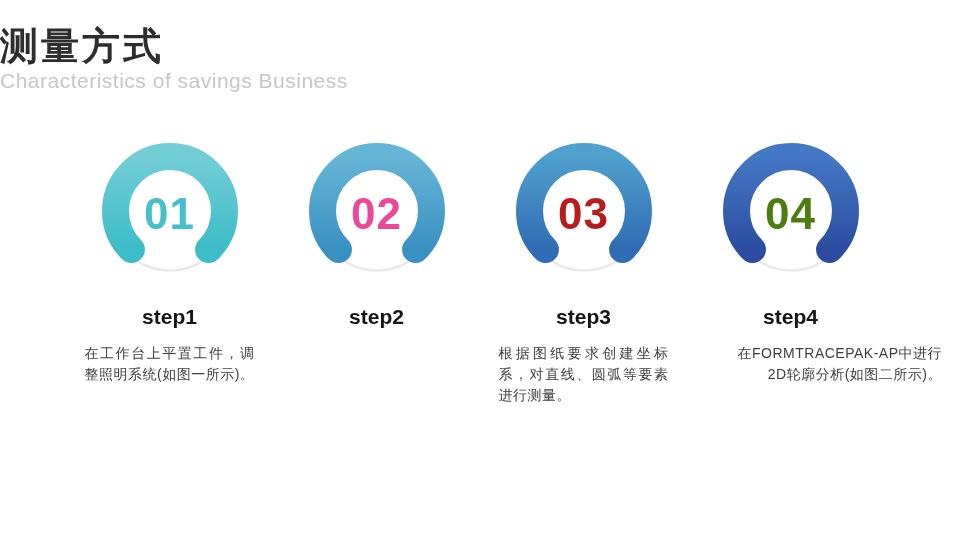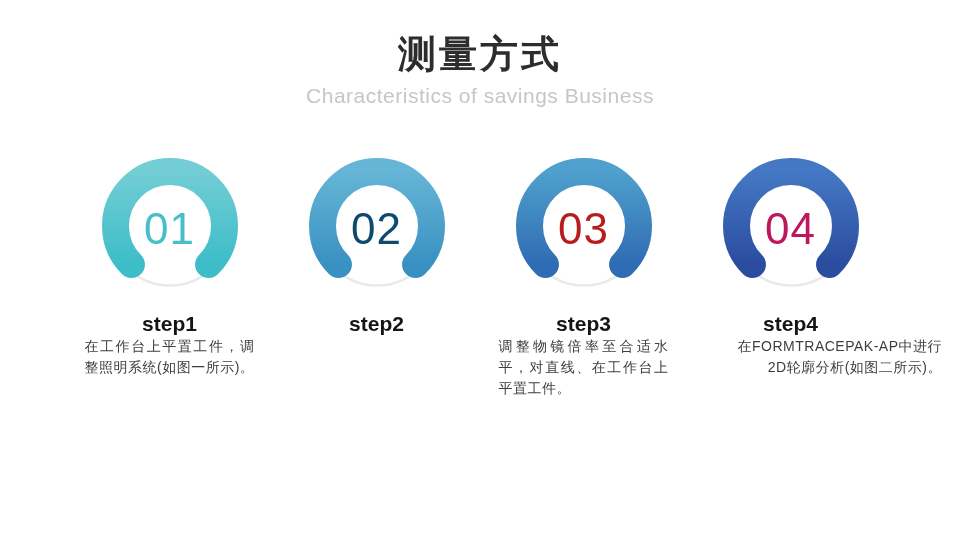--- a/index.html
+++ b/index.html
@@ -1,40 +1,40 @@
 <!DOCTYPE html>
 <html><head>
 <meta charset="utf-8">
 <style>
   html,body { margin:0; padding:0; }
   body {
     width:960px; height:540px; background:#ffffff; overflow:hidden;
     font-family:"Liberation Sans","DejaVu Sans",sans-serif;
   }
-  .header { text-align:center; padding-top:32px; }
+  .header { text-align:left; padding-top:24px; }
   .title {
     font-size:38px; font-weight:800; color:#2d2d2d;
     letter-spacing:3px; line-height:44px;
   }
   .subtitle {
-    font-size:21px; color:#c6c6c6; margin-top:8px; line-height:24px;
+    font-size:21px; color:#c6c6c6; margin-top:1px; line-height:24px;
     letter-spacing:0.5px;
   }
   .steps-row { display:flex; width:828px; margin:48px auto 0 auto; }
   .step-col { width:207px; display:flex; flex-direction:column; align-items:center; }
   .ring-wrap { position:relative; width:140px; height:140px; }
   .ring-wrap svg { display:block; }
   .ring-number {
     position:absolute; left:0; top:0; right:0; bottom:0;
     display:flex; align-items:center; justify-content:center;
-    font-size:44px; font-weight:400; padding-top:5px; letter-spacing:1px;
+    font-size:44px; font-weight:700; padding-top:5px; letter-spacing:1px;
   }
-  .step-label { margin-top:16px; font-size:21px; font-weight:600; color:#151515; line-height:24px; }
+  .step-label { margin-top:24px; font-size:21px; font-weight:600; color:#151515; line-height:24px; }
   .step-desc {
-    margin-top:0; font-size:14px; line-height:21px; color:#3e3e3e;
+    margin-top:14px; font-size:14px; line-height:21px; color:#3e3e3e;
     letter-spacing:0.5px; line-break:strict;
   }
   .desc-justify { width:170px; text-align:justify; text-justify:inter-character; }
   .desc-nowrap { white-space:nowrap; align-self:flex-start; margin-left:28px; }
   .desc-wide { width:234px; text-align:right; align-self:flex-start; margin-left:21px; white-space:pre-line; flex-shrink:0; }
 </style>
 </head>
 <body>
 
 <div class="header">
@@ -67,55 +67,55 @@
       <svg width="140" height="140" viewBox="0 0 140 140">
         <defs>
           <linearGradient id="grad1" x1="0" y1="0" x2="0" y2="1">
             <stop offset="0" stop-color="#65B5D6"></stop>
               <stop offset="1" stop-color="#3991C2"></stop>
           </linearGradient>
         </defs>
         <circle class="track" cx="70" cy="70" r="59.5" fill="none" stroke-width="2.5" stroke="#e9e9e9"></circle>
         <path d="M 31.46 108.54 A 54.5 54.5 0 1 1 108.54 108.54" fill="none" stroke="url(#grad1)" stroke-width="27" stroke-linecap="round"></path>
       </svg>
-      <div class="ring-number" style="color: #0c4a6e;">02</div>
+      <div class="ring-number" style="color: #ec4899;">02</div>
     </div>
     <div class="step-label">step2</div>
   </div>
 
   <div class="step-col">
     <div class="ring-wrap">
       <svg width="140" height="140" viewBox="0 0 140 140">
         <defs>
           <linearGradient id="grad2" x1="0" y1="0" x2="0" y2="1">
             <stop offset="0" stop-color="#4FA0CD"></stop>
               <stop offset="1" stop-color="#2F6CB3"></stop>
           </linearGradient>
         </defs>
         <circle class="track" cx="70" cy="70" r="59.5" fill="none" stroke-width="2.5" stroke="#e9e9e9"></circle>
         <path d="M 31.46 108.54 A 54.5 54.5 0 1 1 108.54 108.54" fill="none" stroke="url(#grad2)" stroke-width="27" stroke-linecap="round"></path>
       </svg>
       <div class="ring-number" style="color: #b91c1c;">03</div>
     </div>
     <div class="step-label">step3</div>
-    <div class="step-desc desc-justify">调整物镜倍率至合适水平，对直线、在工作台上平置工件。</div>
+    <div class="step-desc desc-justify">根据图纸要求创建坐标系，对直线、圆弧等要素进行测量。</div>
   </div>
 
   <div class="step-col">
     <div class="ring-wrap">
       <svg width="140" height="140" viewBox="0 0 140 140">
         <defs>
           <linearGradient id="grad3" x1="0" y1="0" x2="0" y2="1">
             <stop offset="0" stop-color="#4478C4"></stop>
               <stop offset="1" stop-color="#2B4C9F"></stop>
           </linearGradient>
         </defs>
         <circle class="track" cx="70" cy="70" r="59.5" fill="none" stroke-width="2.5" stroke="#e9e9e9"></circle>
         <path d="M 31.46 108.54 A 54.5 54.5 0 1 1 108.54 108.54" fill="none" stroke="url(#grad3)" stroke-width="27" stroke-linecap="round"></path>
       </svg>
-      <div class="ring-number" style="color: #be185d;">04</div>
+      <div class="ring-number" style="color: #4d7c0f;">04</div>
     </div>
     <div class="step-label">step4</div>
     <div class="step-desc desc-wide">在FORMTRACEPAK-AP中进行
 2D轮廓分析(如图二所示)。</div>
   </div>
 
 </div>
 
 </body></html>

